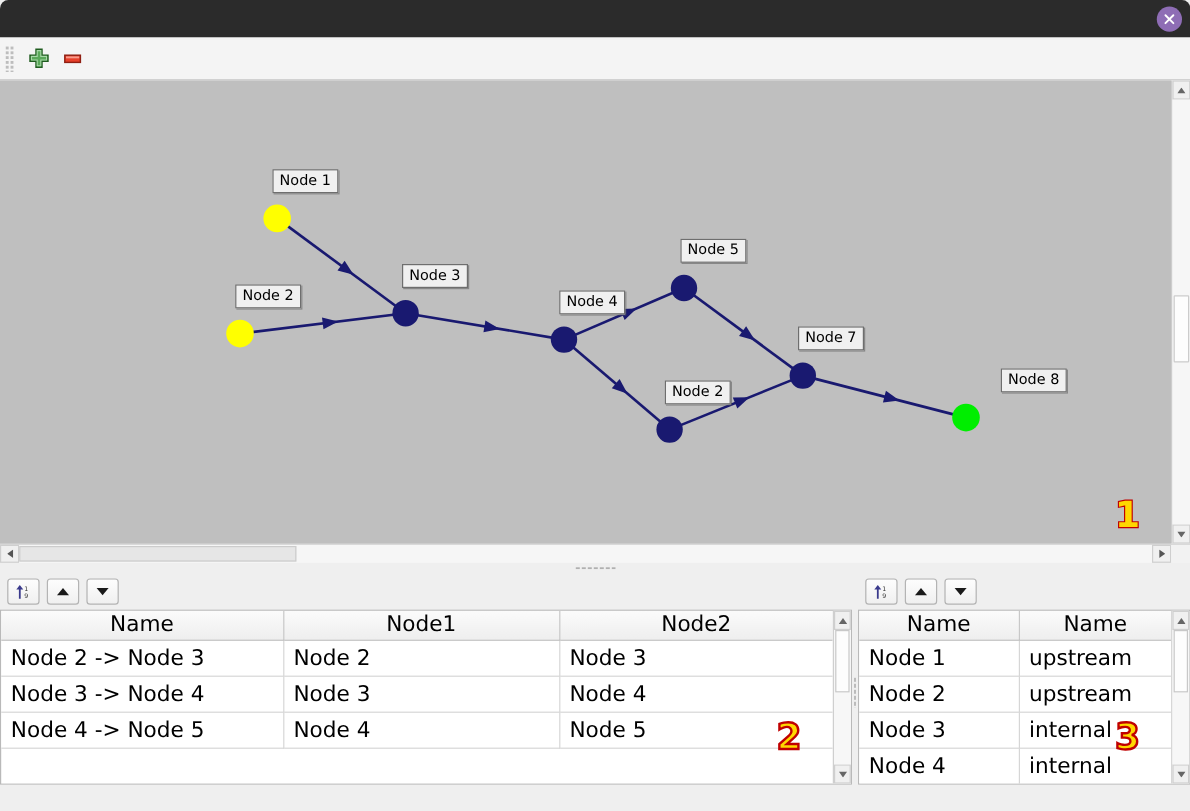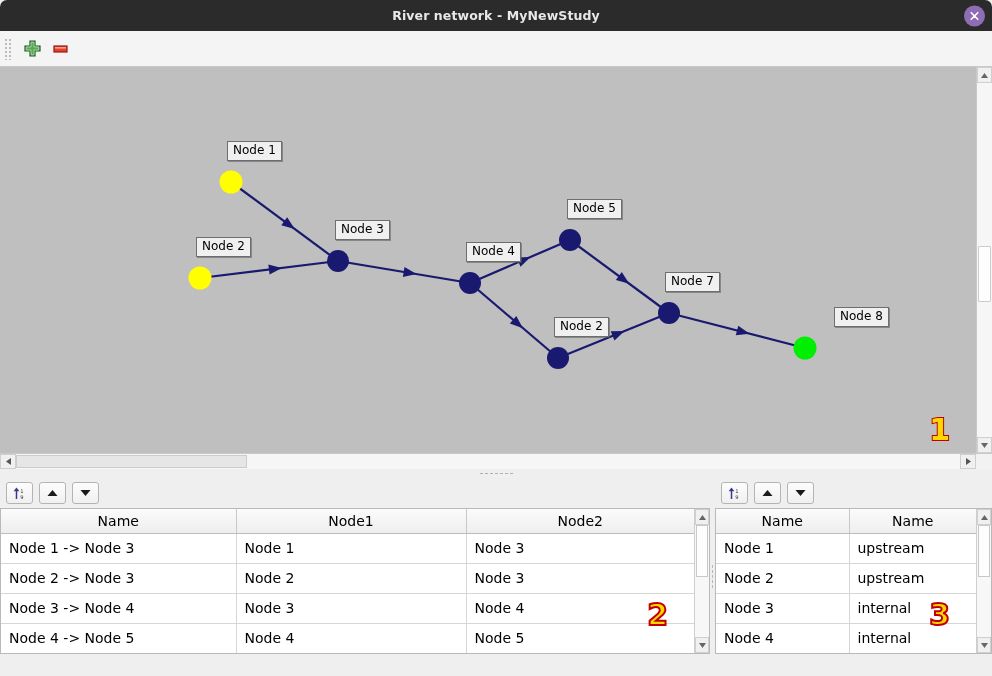--- a/index.html
+++ b/index.html
@@ -256,21 +256,21 @@
     min-height: 0;
     border: 1px solid #b9b9b9;
     background: #ffffff;
     margin: 0;
   }
   .table-scrollarea { flex: 1; min-width: 0; overflow: hidden; }
   table {
     width: 100%;
     border-collapse: collapse;
     table-layout: fixed;
-    font-size: 14px;
+    font-size: 18px;
   }
   thead th {
     height: 24px;
     background: linear-gradient(#fbfbfb, #eeeeee);
     border-right: 1px solid #c8c8c8;
     border-bottom: 1px solid #bdbdbd;
     font-weight: normal;
     color: #000;
     text-align: center;
     padding: 0 4px;
@@ -313,21 +313,20 @@
     pointer-events: none;
   }
   .pane { position: relative; }
 </style>
 </head>
 <body>
 
 <div class="window">
 
   <div class="titlebar">
-    <div class="titlebar-title">River network - MyNewStudy</div>
     <div class="close-btn">
       <svg width="11" height="11" viewBox="0 0 11 11">
         <path d="M2.2 2.2 L8.8 8.8 M8.8 2.2 L2.2 8.8" stroke="#ffffff" stroke-width="1.6" stroke-linecap="round"></path>
       </svg>
     </div>
   </div>
 
   <div class="toolbar">
     <div class="grip"></div>
     <button class="tb-btn">
@@ -468,25 +467,20 @@
               </colgroup>
             <thead>
               <tr>
                 <th>Name</th>
                 <th>Node1</th>
                 <th>Node2</th>
               </tr>
             </thead>
             <tbody id="links-tbody">
                 <tr>
-                  <td>Node 1 -&gt; Node 3</td>
-                  <td>Node 1</td>
-                  <td>Node 3</td>
-                </tr>
-                <tr>
                   <td>Node 2 -&gt; Node 3</td>
                   <td>Node 2</td>
                   <td>Node 3</td>
                 </tr>
                 <tr>
                   <td>Node 3 -&gt; Node 4</td>
                   <td>Node 3</td>
                   <td>Node 4</td>
                 </tr>
                 <tr>

